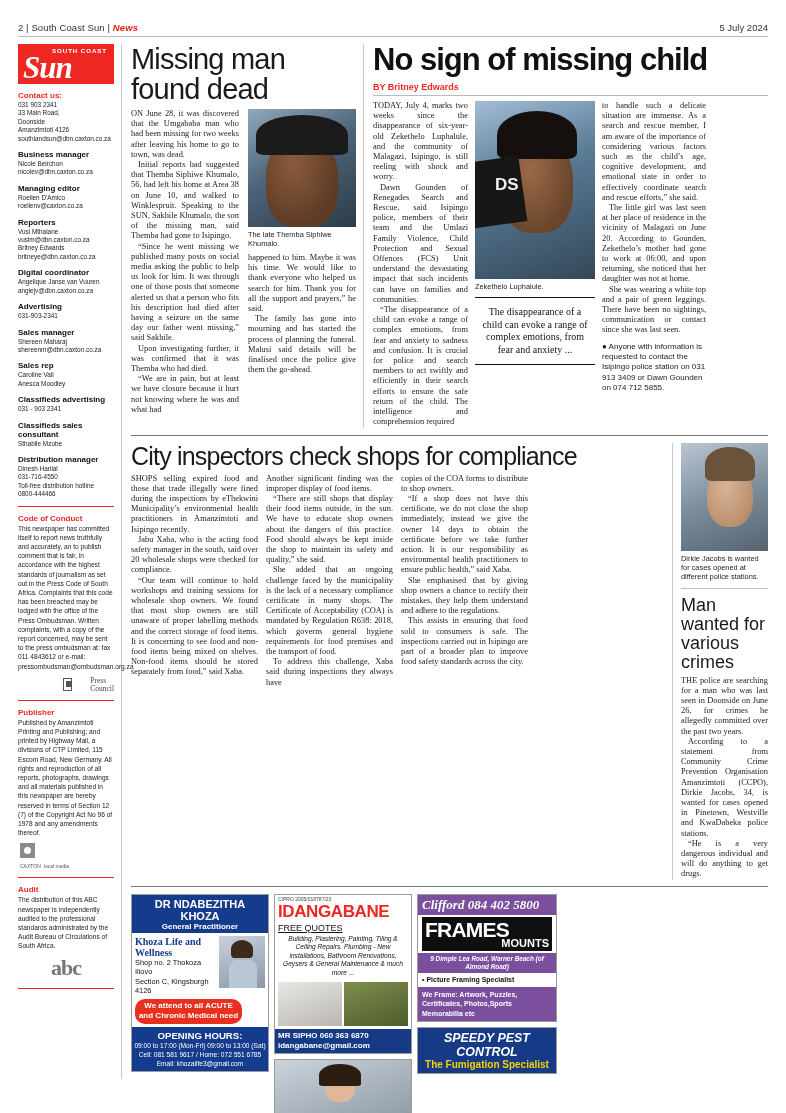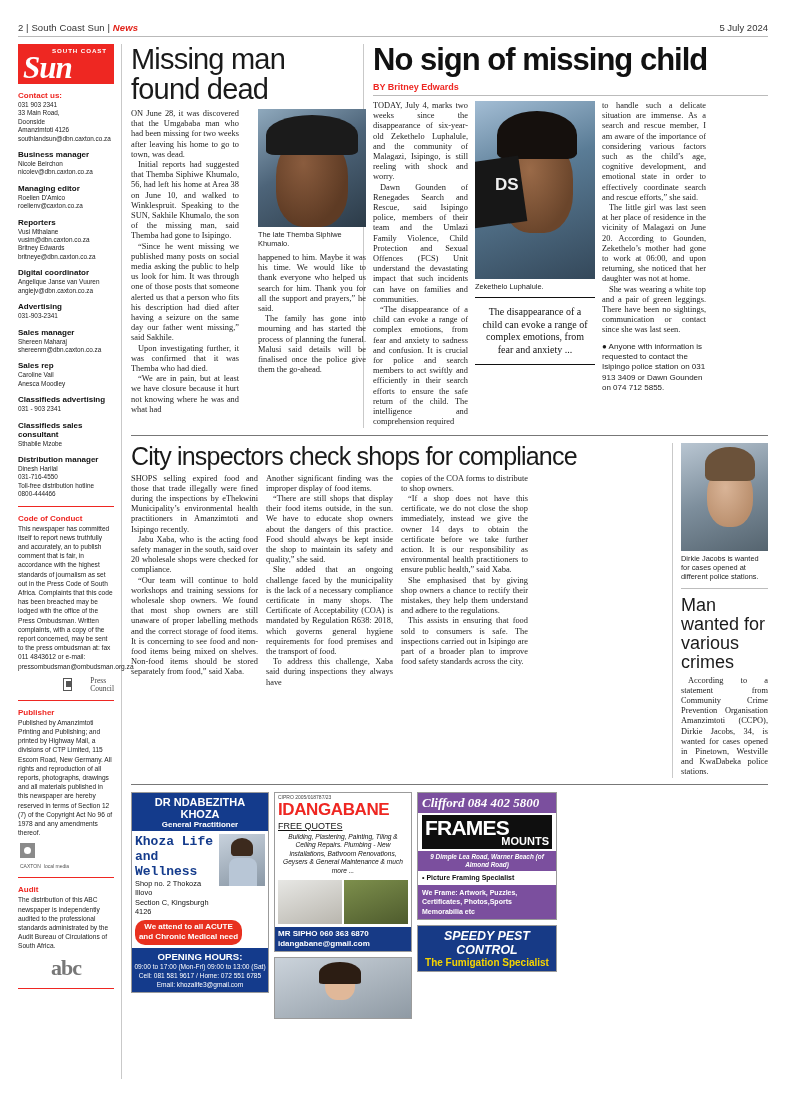--- a/index.html
+++ b/index.html
@@ -68,21 +68,21 @@
   .bodytext p { margin:0; text-indent:7px; }
   .bodytext p.first { text-indent:0; }
   .caption { font-family:"Liberation Sans", sans-serif; font-size:7.4px; line-height:9px;
              color:#222; margin:3px 0 5px; }
 
   
   .toprow { display:flex; gap:0; }
   .colA { width:233px; flex:0 0 233px; padding-right:8px; border-right:1px solid #c9c9c9; }
   .colB { flex:1; padding-left:9px; }
 
-  .a1-body { display:flex; gap:19px; }
+  .a1-body { display:flex; gap:9px; }
   .a1-col { width:108px; flex:0 0 108px; }
   .photo { background:linear-gradient(150deg,#8fa9bd,#4d6479 45%,#2c3b48); position:relative;
            overflow:hidden; }
   .photo.person1 { height:118px; }
   .photo.person1:after{ content:""; position:absolute; left:18px; top:24px; width:72px; height:94px;
         border-radius:46% 46% 38% 38%; background:radial-gradient(ellipse at 38% 32%,#8a5c3e,#5e3b24 70%); }
   .photo.person1:before{ content:""; position:absolute; left:8px; top:6px; width:92px; height:40px;
         border-radius:50% 50% 10% 10%; background:#1b1b1b; z-index:2; }
 
   .a2-grid { display:flex; gap:7px; }
@@ -122,21 +122,21 @@
   .adcol { display:flex; flex-direction:column; gap:5px; }
   .ad { border:1px solid #9b9b9b; overflow:hidden; position:relative; background:#fff; }
 
   
   .ad-khoza { width:138px; }
   .kh-top { background:#143b8c; color:#fff; text-align:center; padding:3px 2px 2px; }
   .kh-t1 { font-family:"Liberation Sans", sans-serif; font-weight:bold; font-size:11px; }
   .kh-t2 { font-family:"Liberation Sans", sans-serif; font-weight:bold; font-size:8px; color:#ffffff; }
   .kh-mid { display:flex; padding:3px 3px 0; }
   .kh-txt { flex:1; }
-  .kh-h { font-family:Liberation Mono, monospace; font-weight:bold; font-size:13px; color:#143b8c; }
+  .kh-h { font-family:Liberation Serif, serif; font-weight:bold; font-size:10px; color:#143b8c; }
   .kh-l { font-family:"Liberation Sans", sans-serif; font-size:7.4px; color:#111; line-height:9.6px; }
   .kh-img { width:46px; height:52px; background:linear-gradient(160deg,#c8d2dd,#8a98a6);
             position:relative; overflow:hidden; }
   .kh-img:before{ content:""; position:absolute; left:12px; top:4px; width:22px; height:18px;
         border-radius:50% 50% 20% 20%; background:#3c2a1d; }
   .kh-img:after{ content:""; position:absolute; left:10px; top:24px; width:28px; height:30px;
         background:#b8c6d6; border-radius:8px 8px 0 0; }
   .kh-red { background:#e8301f; color:#fff; text-align:center; font-family:"Liberation Sans", sans-serif;
             font-weight:bold; font-size:8px; line-height:10.5px; border-radius:10px;
             margin:3px 26px 3px 3px; padding:2px; }
@@ -393,21 +393,23 @@
                 </div>
               </div>
           </div>
         </div>
         <div class="a3-right">
           <div class="photo dirkie"></div>
           <div class="caption">Dirkie Jacobs is wanted for cases opened at different police stations.</div>
           <hr class="hsep">
           <div class="man-hl">Man wanted for various crimes</div>
           <div class="bodytext" id="wanted-body">
+              <p class="first">THE police are searching for a man who was last seen in Doonside on June 26, for crimes he allegedly committed over the past two years.</p>
               <p>According to a statement from Community Crime Prevention Organisation Amanzimtoti (CCPO), Dirkie Jacobs, 34, is wanted for cases opened in Pinetown, Westville and KwaDabeka police stations.</p>
+              <p>“He is a very dangerous individual and will do anything to get drugs.</p>
             </div>
         </div>
       </div>
 
       <hr class="hsep thick" style="margin-top:6px">
 
       <div class="adsrow">
 
         <div class="adcol">
           <div class="ad ad-khoza">

